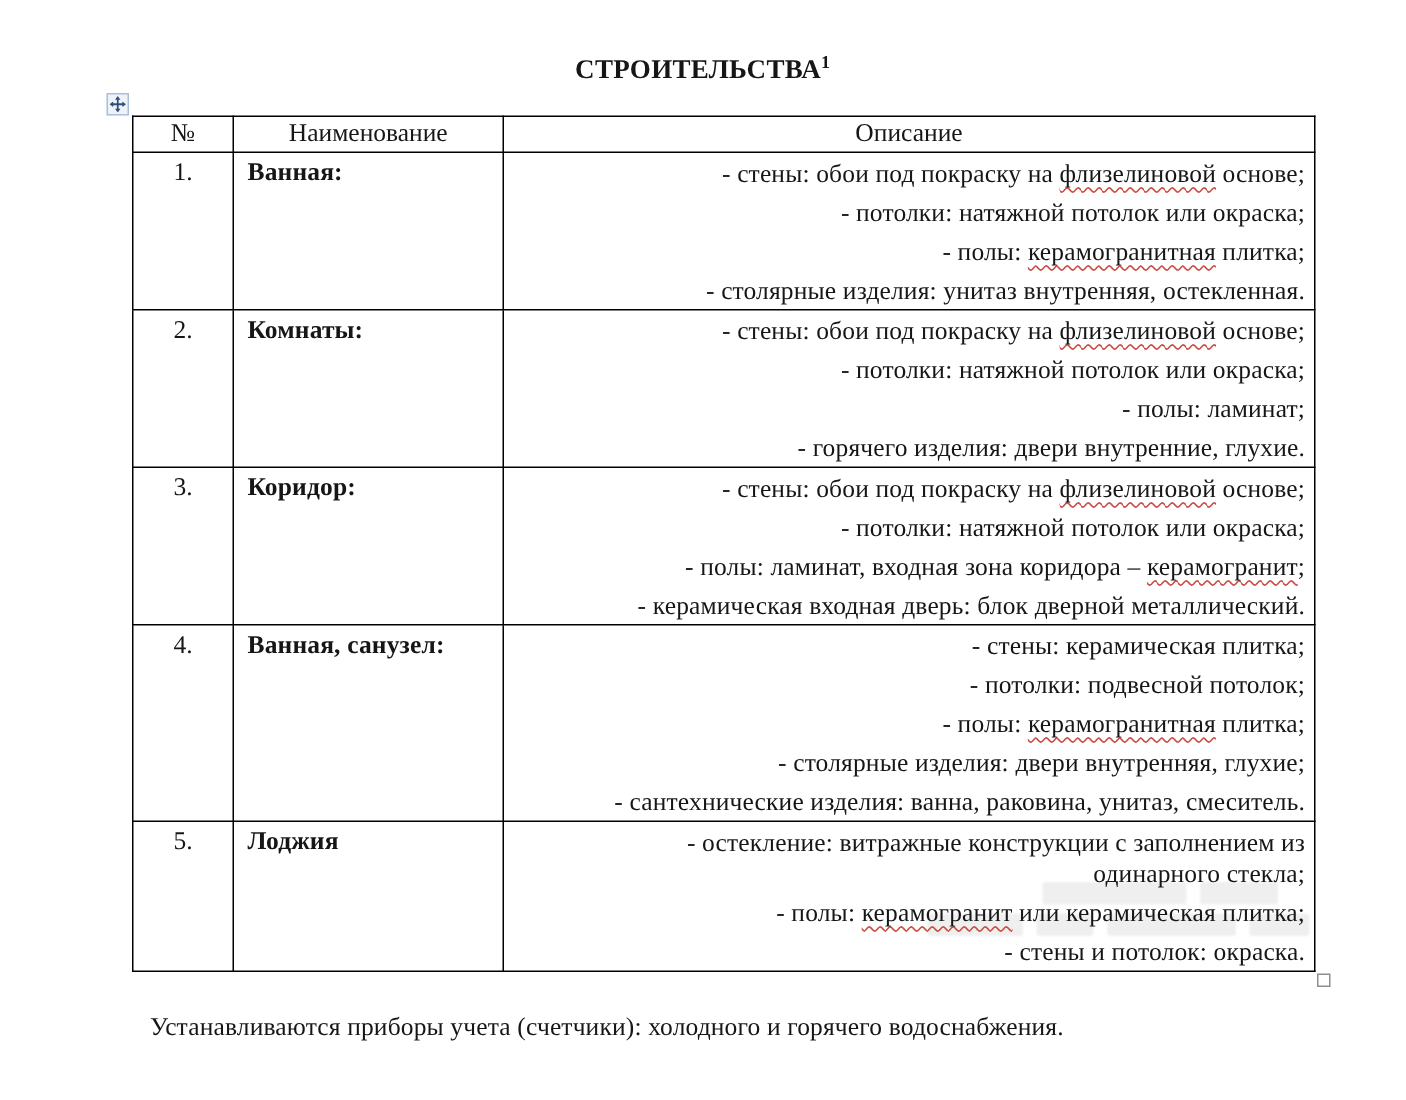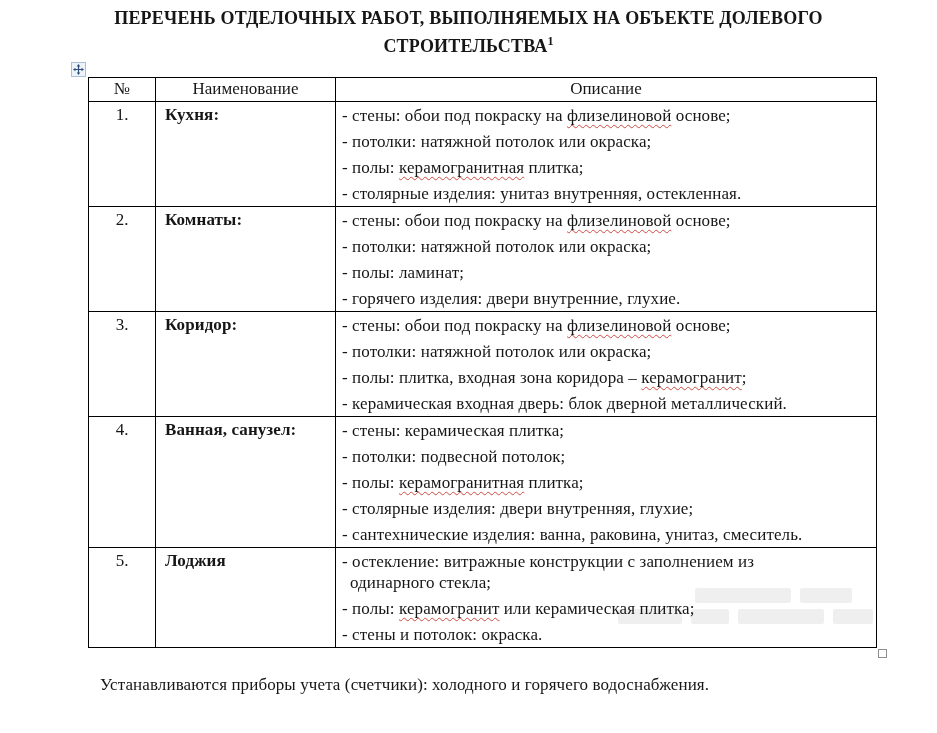--- a/index.html
+++ b/index.html
@@ -11,21 +11,21 @@
     position:absolute;top:7px;left:0;width:100%;text-align:center;
     font-weight:bold;font-size:18px;line-height:23px;letter-spacing:.2px;
   }
   .title sup{font-size:12px;}
   .table-wrap{position:absolute;left:88px;top:77px;width:789px;}
   table{width:100%;border-collapse:collapse;table-layout:fixed;}
   th,td{border:1px solid #000;vertical-align:top;}
   th{font-weight:normal;font-size:17px;text-align:center;padding:1px 2px;height:21px;}
   td.c-num{text-align:center;font-size:17px;padding-top:3px;}
   td.c-name{font-weight:bold;font-size:17px;padding:3px 4px 0 9px;letter-spacing:.1px;}
-  td.c-desc{font-size:17px;padding:3px 6px 2px;letter-spacing:.1px;}
+  td.c-desc{font-size:17px;padding:3px 6px 2px;letter-spacing:.1px;text-align:right;}
   .desc-line{margin:0 0 5px 0;padding-left:8px;text-indent:-8px;line-height:21px;}
   .desc-line:last-child{margin-bottom:0;}
   .sq{
     text-decoration:underline wavy var(--sq,#cc4b42);
     text-decoration-thickness:1px;text-underline-offset:3px;text-decoration-skip-ink:none;
   }
   .move-handle{
     position:absolute;left:-17px;top:-15px;width:15px;height:15px;box-sizing:border-box;
     border:1px solid var(--handle-border,#aabfda);background:#eef3f9;
     display:flex;align-items:center;justify-content:center;cursor:move;
@@ -45,21 +45,21 @@
   .wm-row{display:flex;gap:9px;margin-bottom:6px;}
   .wm-row.r1{justify-content:flex-end;padding-right:28px;}
   .wm-b{height:15px;background:var(--wm,#ececec);border-radius:2px;}
 </style>
 </head>
 <body>
 
 <div class="page">
 
   <div class="title">
-    <span>ПЕРЕЧЕНЬ ОТДЕЛОЧНЫХ РАБОТ, ВЫПОЛНЯЕМЫХ НА ОБЪЕКТЕ ДОЛЕВОГО</span><br>
+    <br>
     <span>СТРОИТЕЛЬСТВА</span><sup>1</sup>
   </div>
 
   <div class="watermark">
     <div class="wm-row r1">
       <div class="wm-b" style="width:96px"></div>
       <div class="wm-b" style="width:52px"></div>
     </div>
     <div class="wm-row">
       <div class="wm-b" style="width:64px"></div>
@@ -86,21 +86,21 @@
       <thead>
         <tr>
           <th>№</th>
           <th>Наименование</th>
           <th>Описание</th>
         </tr>
       </thead>
       <tbody>
           <tr>
             <td class="c-num">1.</td>
-            <td class="c-name">Кухня:</td>
+            <td class="c-name">Ванная:</td>
             <td class="c-desc">
               <p class="desc-line"><span>- стены: обои под покраску на </span><span class="sq">флизелиновой</span><span> основе;</span></p>
               <p class="desc-line"><span>- потолки: натяжной потолок или окраска;</span></p>
               <p class="desc-line"><span>- полы: </span><span class="sq">керамогранитная</span><span> плитка;</span></p>
               <p class="desc-line"><span>- столярные изделия: унитаз внутренняя, остекленная.</span></p>
             </td>
           </tr>
           <tr>
             <td class="c-num">2.</td>
             <td class="c-name">Комнаты:</td>
@@ -110,21 +110,21 @@
               <p class="desc-line"><span>- полы: ламинат;</span></p>
               <p class="desc-line"><span>- горячего изделия: двери внутренние, глухие.</span></p>
             </td>
           </tr>
           <tr>
             <td class="c-num">3.</td>
             <td class="c-name">Коридор:</td>
             <td class="c-desc">
               <p class="desc-line"><span>- стены: обои под покраску на </span><span class="sq">флизелиновой</span><span> основе;</span></p>
               <p class="desc-line"><span>- потолки: натяжной потолок или окраска;</span></p>
-              <p class="desc-line"><span>- полы: плитка, входная зона коридора – </span><span class="sq">керамогранит</span><span>;</span></p>
+              <p class="desc-line"><span>- полы: ламинат, входная зона коридора – </span><span class="sq">керамогранит</span><span>;</span></p>
               <p class="desc-line"><span>- керамическая входная дверь: блок дверной металлический.</span></p>
             </td>
           </tr>
           <tr>
             <td class="c-num">4.</td>
             <td class="c-name">Ванная, санузел:</td>
             <td class="c-desc">
               <p class="desc-line"><span>- стены: керамическая плитка;</span></p>
               <p class="desc-line"><span>- потолки: подвесной потолок;</span></p>
               <p class="desc-line"><span>- полы: </span><span class="sq">керамогранитная</span><span> плитка;</span></p>

